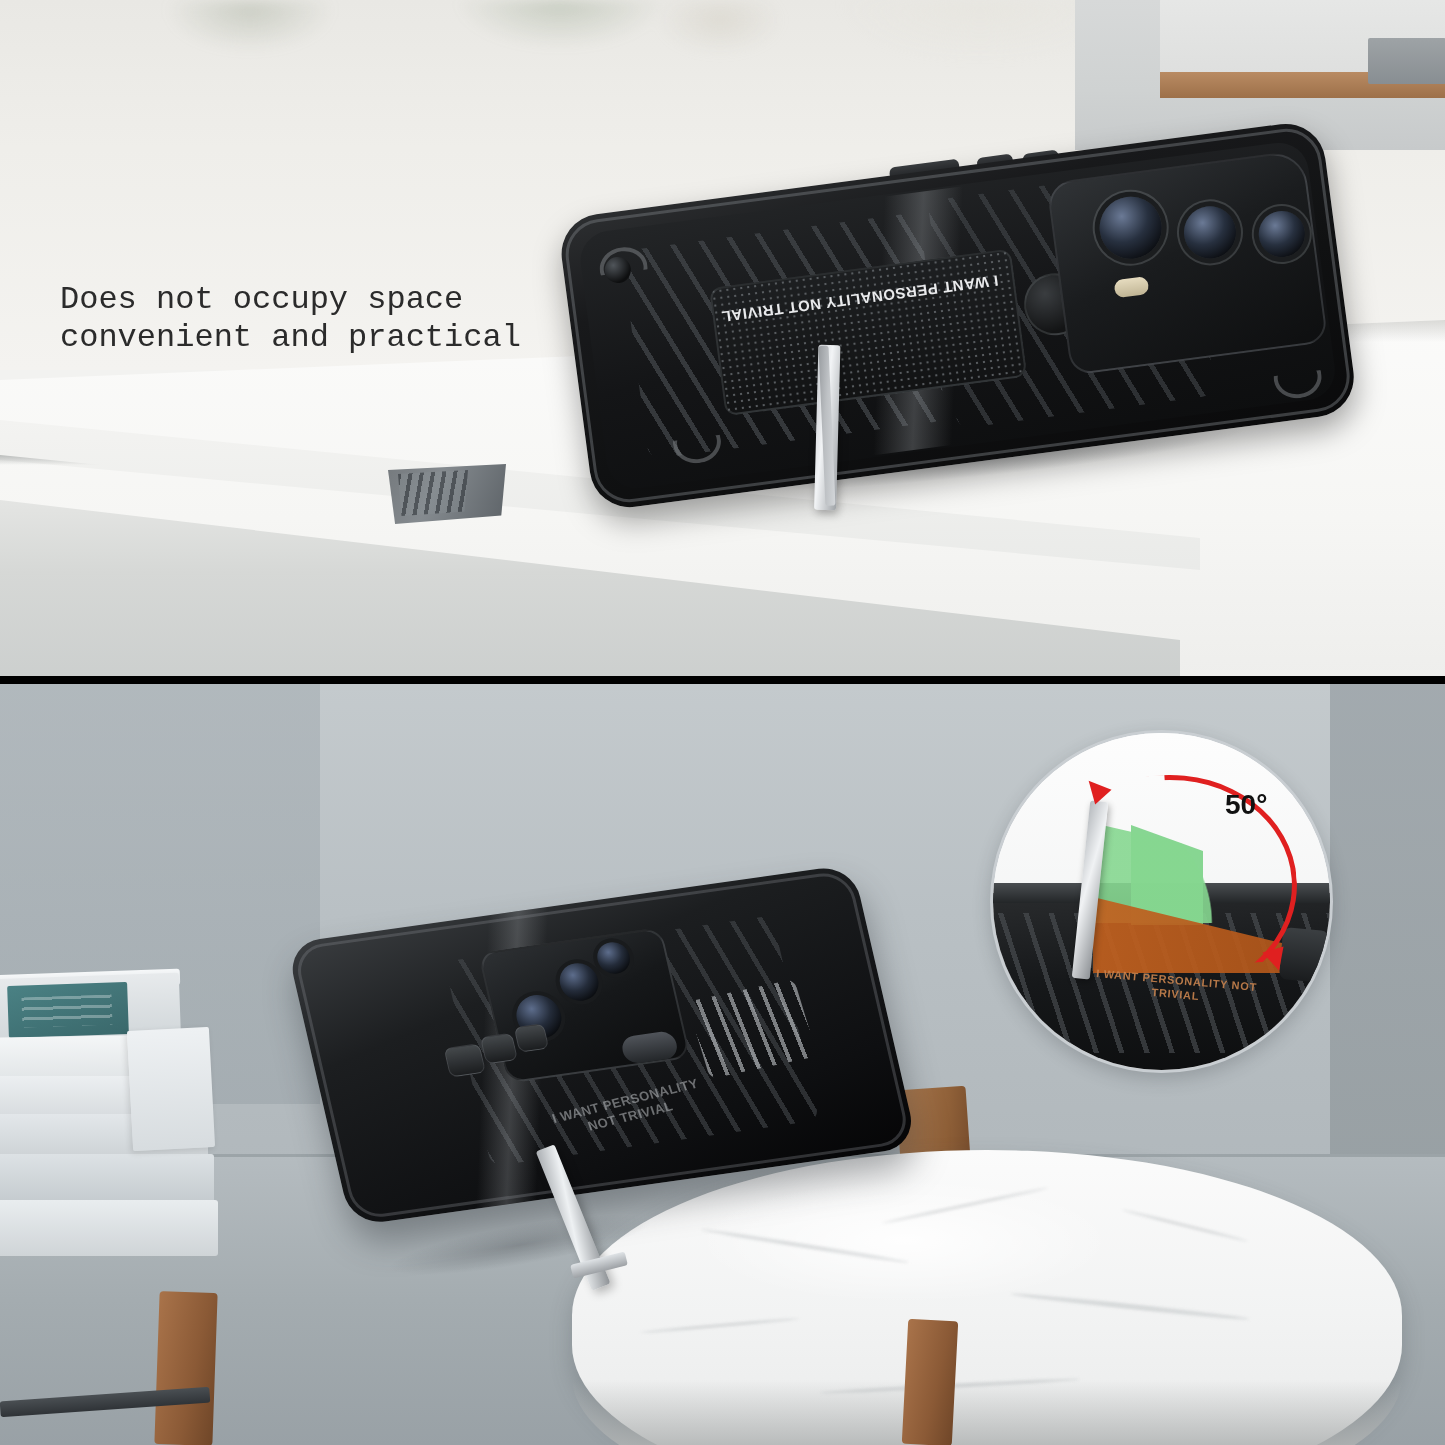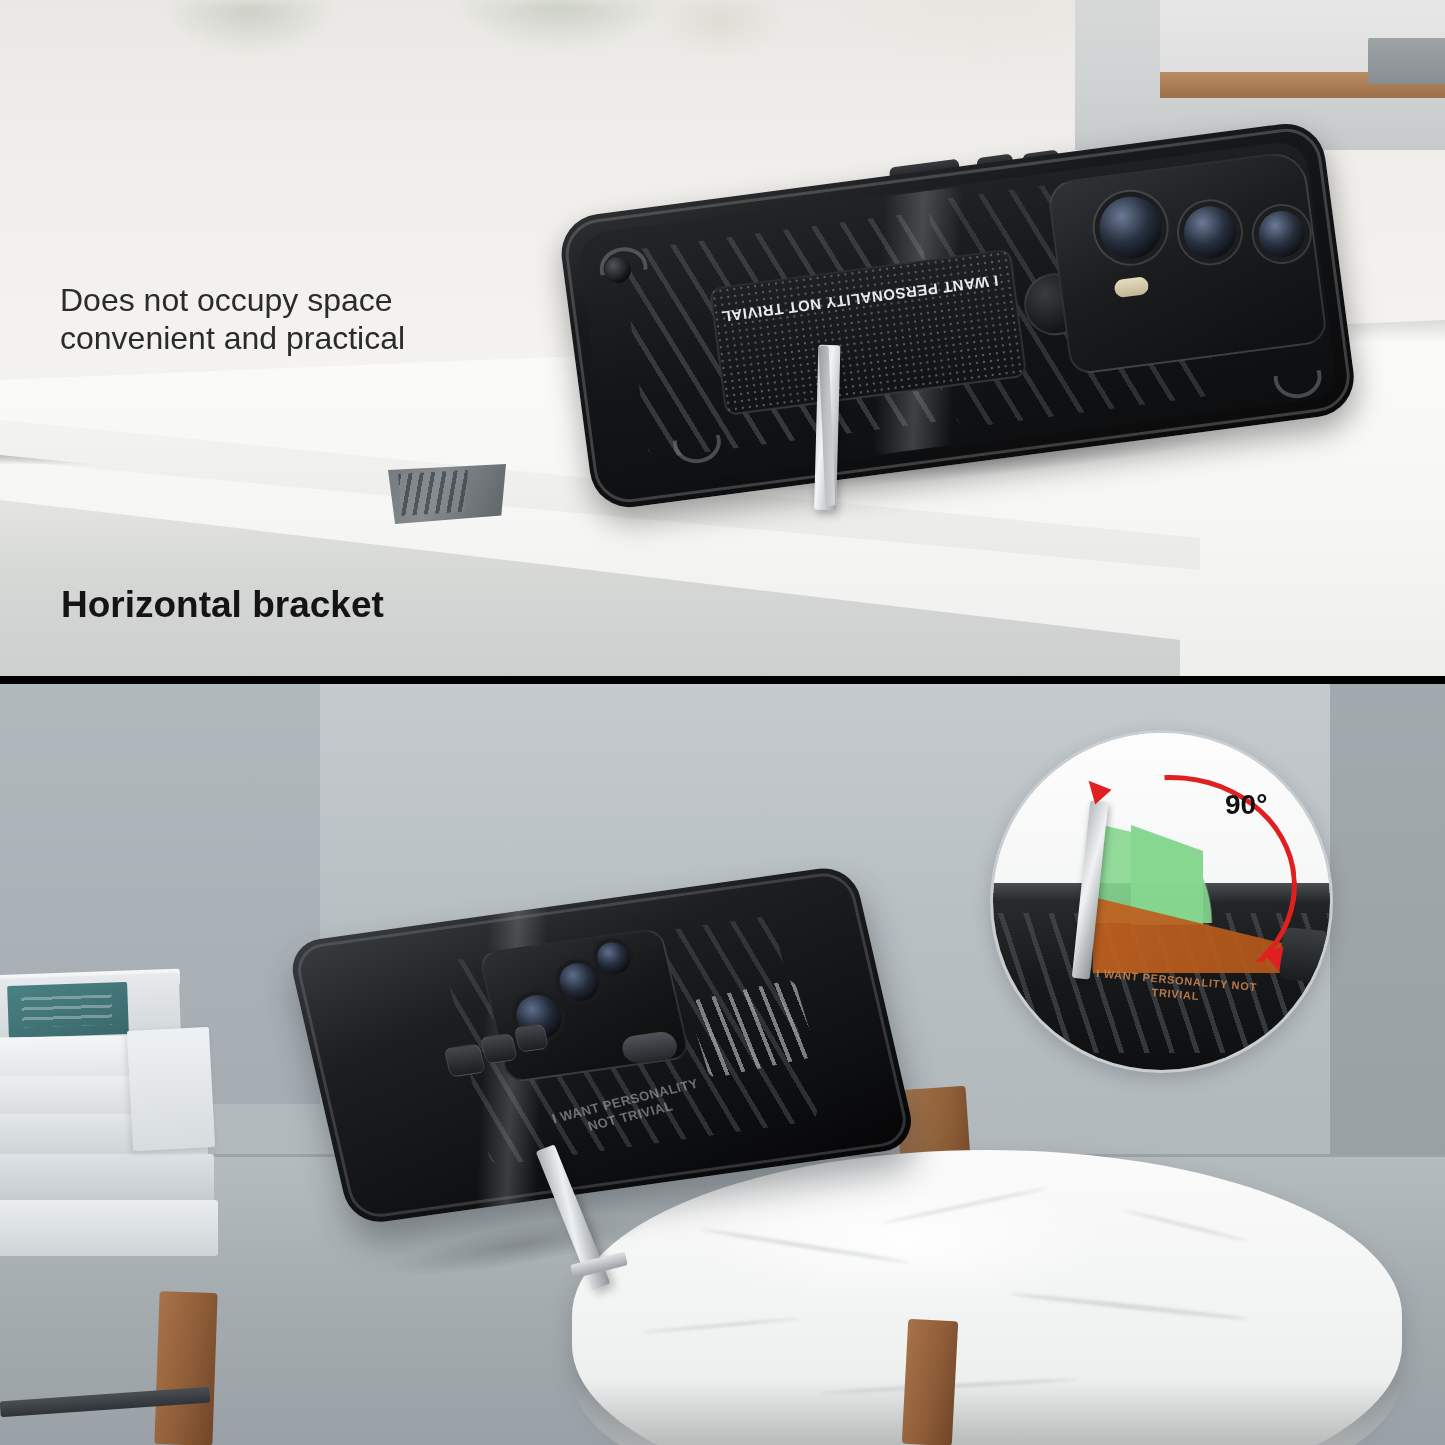--- a/index.html
+++ b/index.html
@@ -149,20 +149,21 @@
     color: #1a1a1a;
     letter-spacing: -0.5px;
   }
   .subline {
     position: absolute;
     left: 60px; top: 249px;
     width: 470px;
     font-size: 32px;
     line-height: 1.2;
     color: #2b2b2b;
+    font-family: Liberation Mono, monospace;
   }
   .label-horizontal {
     position: absolute;
     left: 61px; top: 584px;
     font-size: 37px;
     font-weight: bold;
     color: #141414;
   }
 
   
@@ -712,21 +713,20 @@
         <div class="cam cam2"></div>
         <div class="cam cam3"></div>
         <div class="flash"></div>
         <div class="phone-top-rim"></div>
       </div>
       <div class="tp-stand"></div>
       <div class="tp-stand2"></div>
     </div>
 
     <p class="subline">Does not occupy space convenient and practical</p>
-    <div class="label-horizontal">Horizontal bracket</div>
   </div>
 
   <div class="divider"></div>
 
   <div class="panel-bottom">
     <div class="bb-wallL"></div>
     <div class="bb-wallR"></div>
     <div class="bb-floor"></div>
     <div class="bb-floorline"></div>
 
@@ -787,16 +787,16 @@
     <div class="zc-pattern"></div>
     <div class="zc-green"></div>
     <div class="zc-green2"></div>
     <div class="zc-orange"></div>
     <div class="zc-kickstand"></div>
     <div class="zc-side-notch"></div>
     <div class="zc-casetext">I WANT PERSONALITY NOT TRIVIAL</div>
     <div class="zc-arc"></div>
     <div class="zc-arrow-a"></div>
     <div class="zc-arrow-b"></div>
-    <div class="zc-angle">90°</div>
+    <div class="zc-angle">50°</div>
   </div>
 
 </div>
 
 </body></html>

